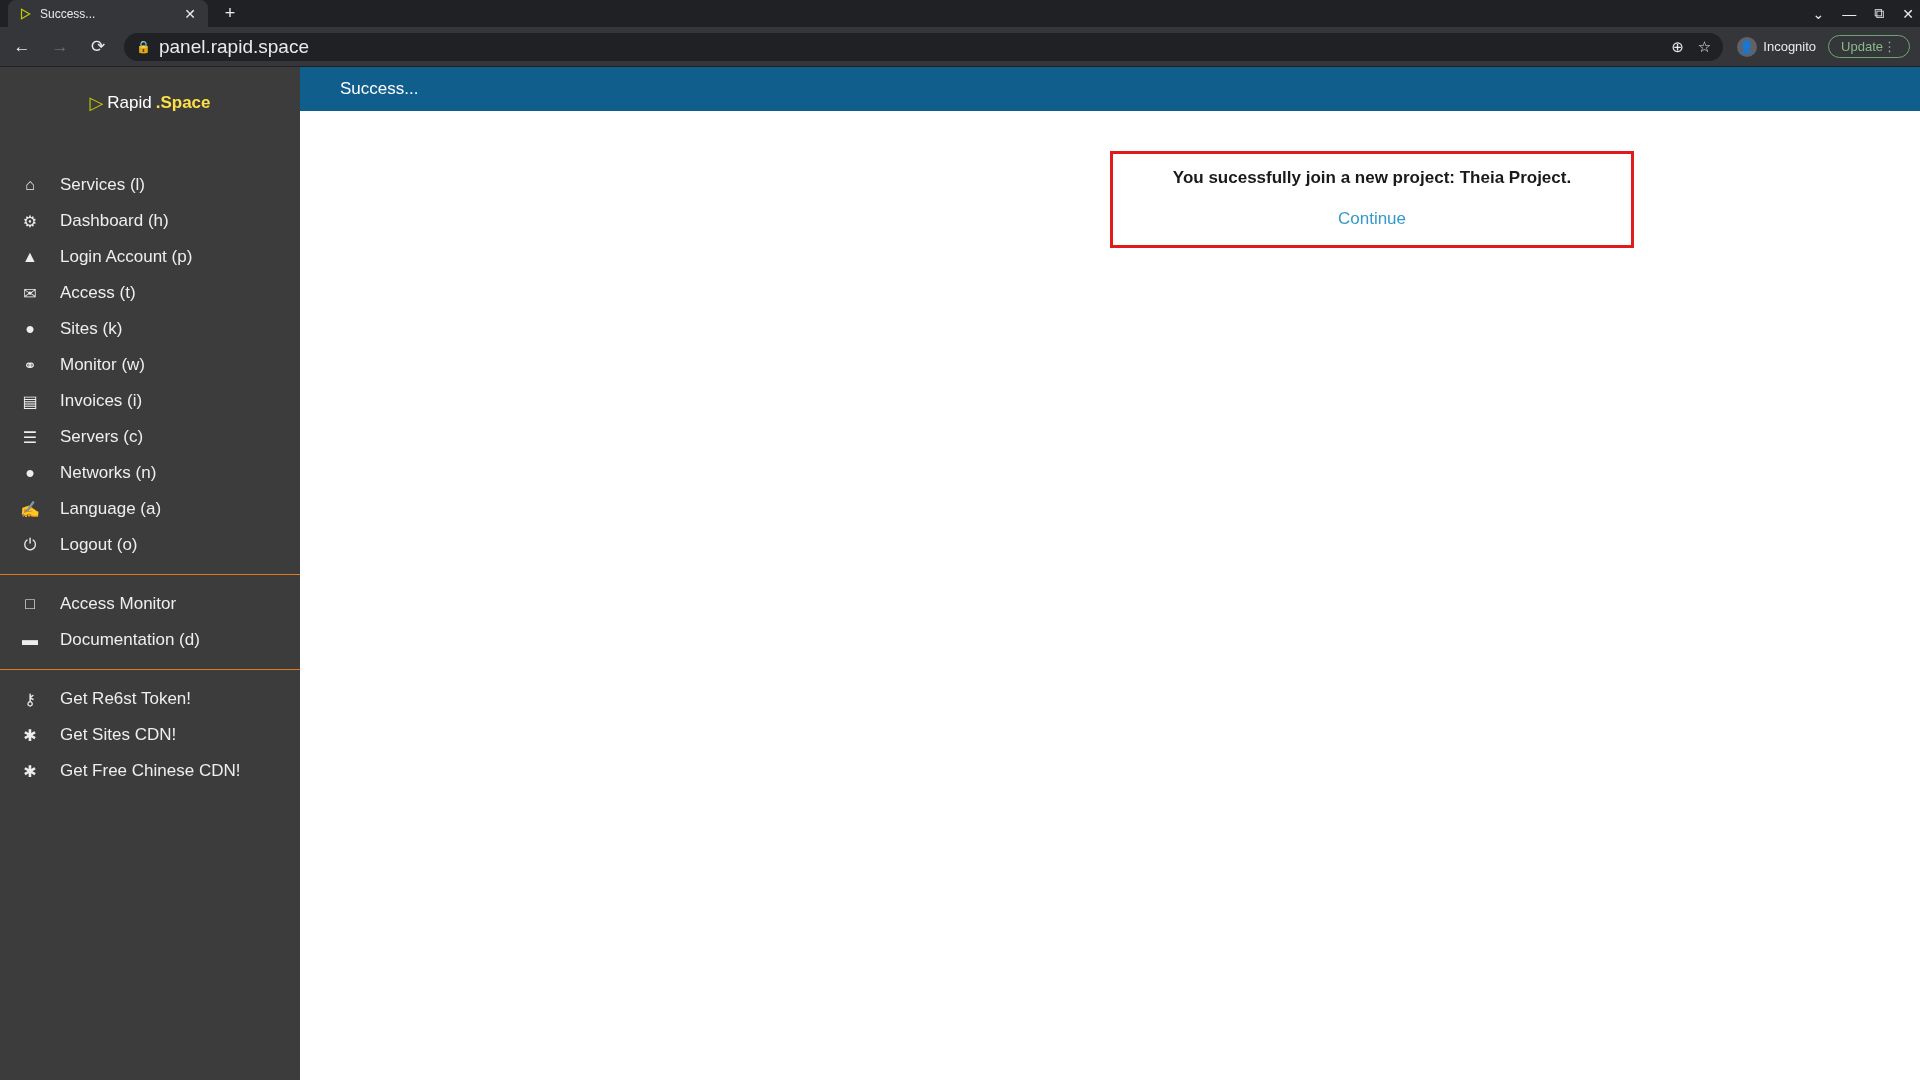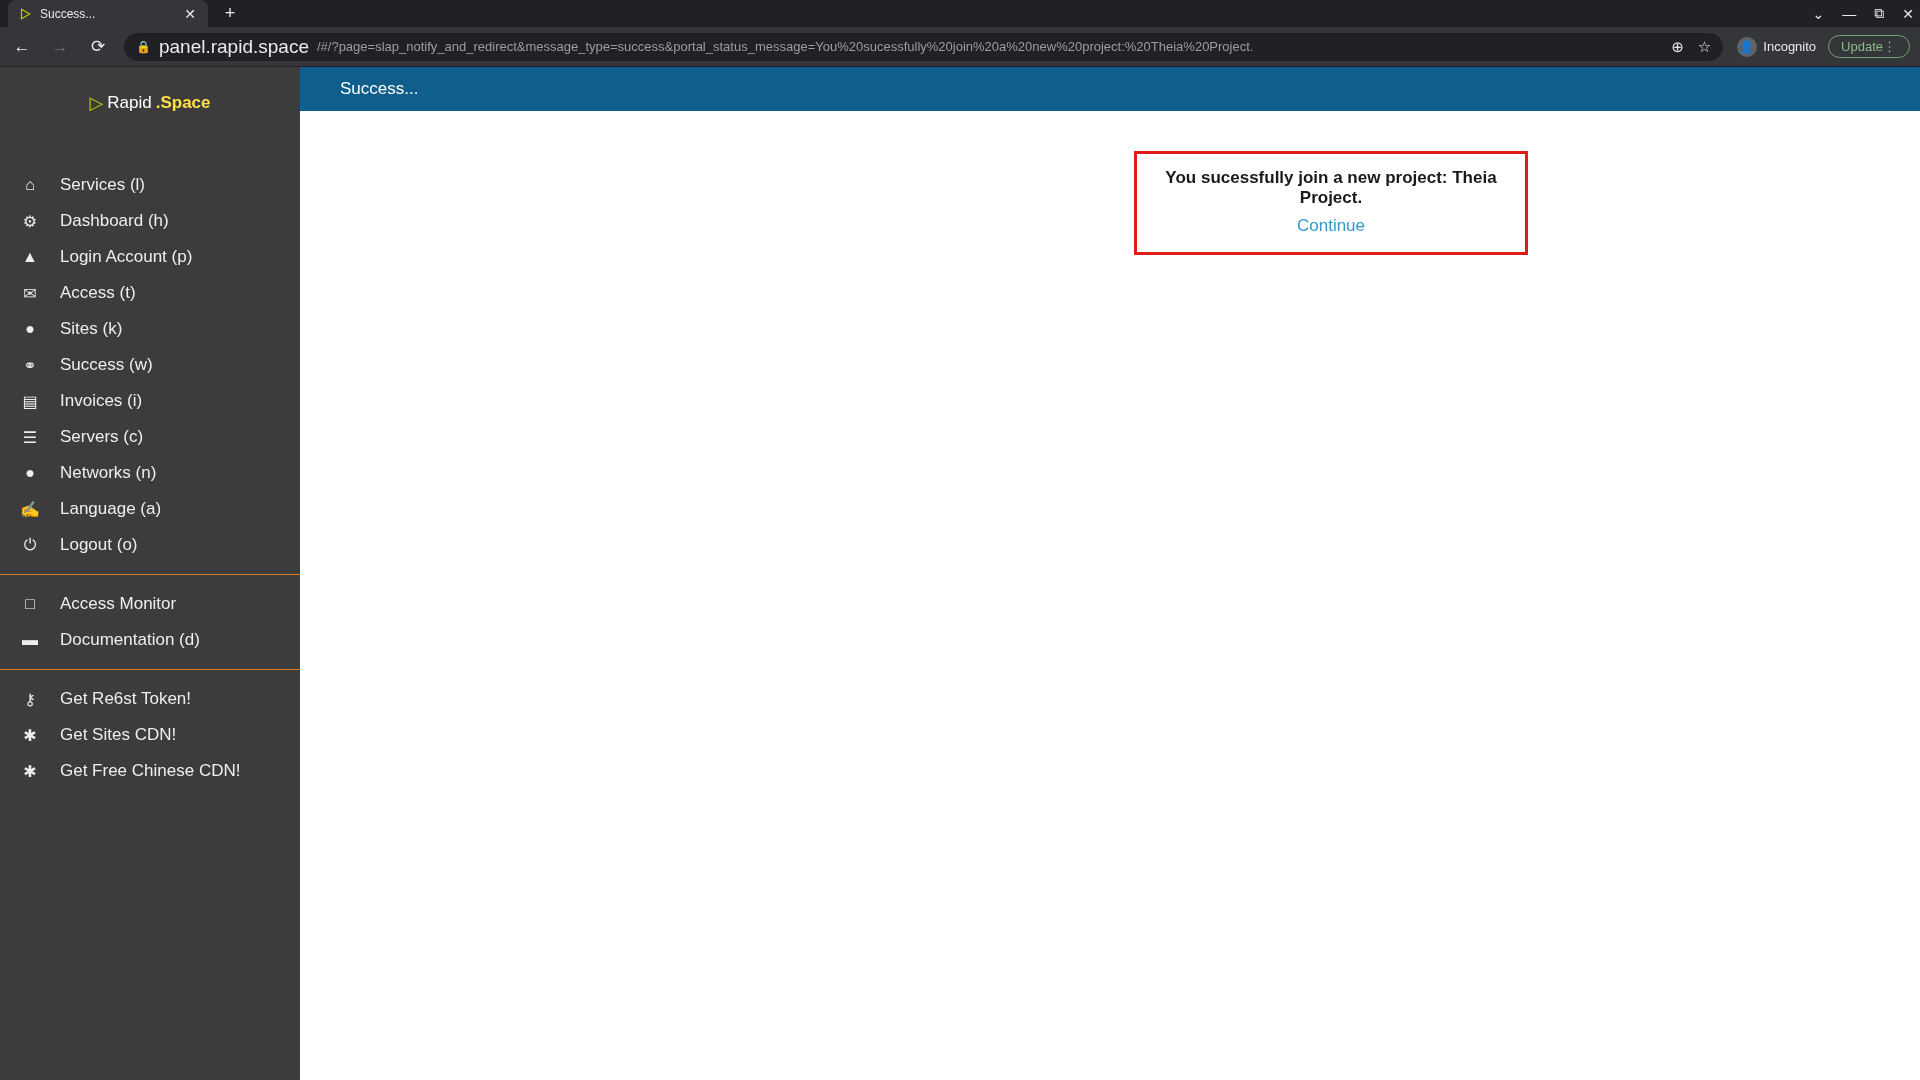--- a/index.html
+++ b/index.html
@@ -41,23 +41,23 @@
 .logo-wrap .t2 { color:#fde047; font-size:17px; font-weight:600;}
 
 .nav-section { padding-top: 28px; }
 .nav-item { display: flex; align-items: center; gap: 20px; padding: 8px 20px; font-size: 17px; color: #eeeeee; cursor: pointer; }
 .nav-item .icon { width: 20px; text-align: center; font-size: 16px; }
 .divider { height: 1px; background: #de7c1b; margin: 11px 0; }
 
 .main { flex: 1; display: flex; flex-direction: column; background: #fff; }
 .topbar { background: #0f5e8c; height: 44px; display: flex; align-items: center; padding: 0 40px; color: #fff; font-size: 17px; }
 .content { flex: 1; position: relative; }
-.notice-box { position: absolute; left: 834px; top: 40px; width: 394px; border: 3px solid #e11a1a; padding: 14px 20px 16px; text-align: center; }
+.notice-box { position: absolute; left: 810px; top: 40px; width: 524px; border: 3px solid #e11a1a; padding: 14px 20px 16px; text-align: center; }
 .notice-msg { font-weight: 700; color: #1a1a1a; font-size: 17px; }
-.notice-link { color: #3399cc; font-size: 17px; margin-top: 8px; display: inline-block; cursor: pointer; }
+.notice-link { color: #3399cc; font-size: 17px; margin-top: 21px; display: inline-block; cursor: pointer; }
 
 svg { display:block; }
 </style>
 </head>
 <body>
 
 <div class="browser-chrome">
   <div class="browser-tab">
     <span class="tab-favicon">
       <svg viewBox="0 0 24 24">
@@ -76,21 +76,20 @@
   </div>
 </div>
 
 <div class="browser-toolbar">
   <span class="nav-arrow">←</span>
   <span class="nav-arrow disabled">→</span>
   <span class="nav-reload">⟳</span>
   <div class="omnibox">
     <span class="lock">🔒</span>
     <span class="url-host">panel.rapid.space</span>
-    <span class="url-rest">/#/?page=slap_notify_and_redirect&amp;message_type=success&amp;portal_status_message=You%20sucessfully%20join%20a%20new%20project:%20Theia%20Project.</span>
     <span class="omnibox-right">
       <span>⊕</span>
       <span>☆</span>
     </span>
   </div>
   <div class="toolbar-right">
     <div class="incognito-badge">
       <span class="icn">👤</span>
       <span>Incognito</span>
     </div>
@@ -127,21 +126,21 @@
         <div class="nav-item">
           <span class="icon">✉</span>
           <span>Access (t)</span>
         </div>
         <div class="nav-item">
           <span class="icon">●</span>
           <span>Sites (k)</span>
         </div>
         <div class="nav-item">
           <span class="icon">⚭</span>
-          <span>Success (w)</span>
+          <span>Monitor (w)</span>
         </div>
         <div class="nav-item">
           <span class="icon">▤</span>
           <span>Invoices (i)</span>
         </div>
         <div class="nav-item">
           <span class="icon">☰</span>
           <span>Servers (c)</span>
         </div>
         <div class="nav-item">

